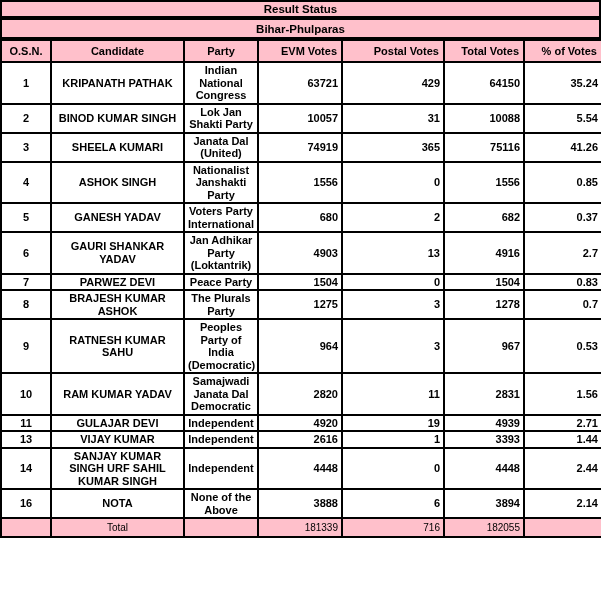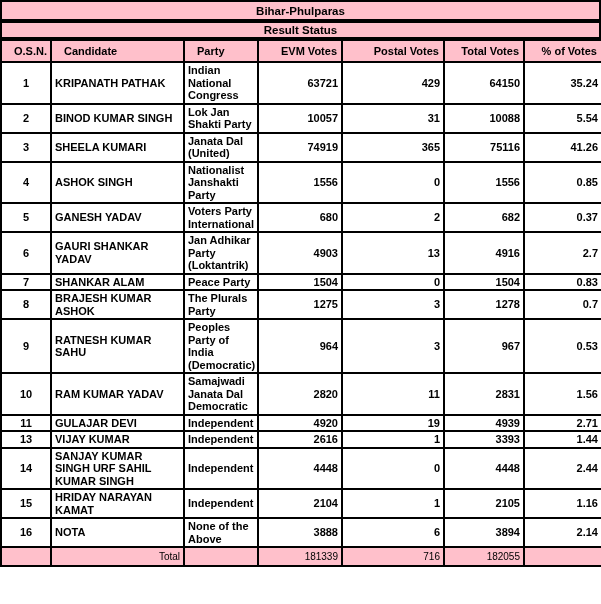--- a/index.html
+++ b/index.html
@@ -13,56 +13,56 @@
   
   .bar td{
     background:var(--pink);font-weight:bold;font-size:11.5px;
     text-align:center;vertical-align:middle;
   }
   .title-bar td{padding:3px 0 2px 0;}
   .status-bar td{padding:1px 0;}
   
   .main th{
     background:var(--pink);font-size:11px;font-weight:bold;
-    padding:4px 12px;vertical-align:middle;
+    padding:4px 3px;vertical-align:middle;
   }
   .main tbody td{
     font-size:11px;font-weight:bold;line-height:12.5px;
     padding:1px 3px;vertical-align:middle;background:#fff;
   }
   .c-osn{text-align:center;}
-  .c-cand,.c-party{text-align:left;}
+  .c-cand,.c-party{text-align:center;}
   .c-num{text-align:right;}
   th.c-num{padding-right:4px;}
   td.c-num{padding-right:3px;}
   
   .total-row td{
     background:var(--pink);font-weight:normal;font-size:10px;
     padding:3px 3px;vertical-align:middle;
   }
   .total-row .t-num{text-align:right;}
-  .total-row .t-label{text-align:right;}
+  .total-row .t-label{text-align:center;}
 </style>
 </head>
 <body style="--pink: #ffc0cb;">
 
 <div class="page">
+
+  <table class="bar status-bar">
+    <tbody>
+      <tr>
+        <td>Result Status</td>
+      </tr>
+    </tbody>
+  </table>
 
   <table class="bar title-bar">
     <tbody>
       <tr>
         <td>Bihar-Phulparas</td>
-      </tr>
-    </tbody>
-  </table>
-
-  <table class="bar status-bar">
-    <tbody>
-      <tr>
-        <td>Result Status</td>
       </tr>
     </tbody>
   </table>
 
   <table class="main">
     <colgroup>
       <col style="width:50px">
         <col style="width:133px">
         <col style="width:74px">
       <col style="width:84px">
@@ -137,21 +137,21 @@
     <td class="c-cand">GAURI SHANKAR YADAV</td>
     <td class="c-party">Jan Adhikar Party (Loktantrik)</td>
     <td class="c-num">4903</td>
     <td class="c-num">13</td>
     <td class="c-num">4916</td>
     <td class="c-num">2.7</td>
   </tr>
 
   <tr>
     <td class="c-osn">7</td>
-    <td class="c-cand">SHANKAR ALAM</td>
+    <td class="c-cand">PARWEZ DEVI</td>
     <td class="c-party">Peace Party</td>
     <td class="c-num">1504</td>
     <td class="c-num">0</td>
     <td class="c-num">1504</td>
     <td class="c-num">0.83</td>
   </tr>
 
   <tr>
     <td class="c-osn">8</td>
     <td class="c-cand">BRAJESH KUMAR ASHOK</td>
@@ -206,29 +206,20 @@
   <tr>
     <td class="c-osn">14</td>
     <td class="c-cand">SANJAY KUMAR SINGH URF SAHIL KUMAR SINGH</td>
     <td class="c-party">Independent</td>
     <td class="c-num">4448</td>
     <td class="c-num">0</td>
     <td class="c-num">4448</td>
     <td class="c-num">2.44</td>
   </tr>
 
-  <tr>
-    <td class="c-osn">15</td>
-    <td class="c-cand">HRIDAY NARAYAN KAMAT</td>
-    <td class="c-party">Independent</td>
-    <td class="c-num">2104</td>
-    <td class="c-num">1</td>
-    <td class="c-num">2105</td>
-    <td class="c-num">1.16</td>
-  </tr>
 
   <tr>
     <td class="c-osn">16</td>
     <td class="c-cand">NOTA</td>
     <td class="c-party">None of the Above</td>
     <td class="c-num">3888</td>
     <td class="c-num">6</td>
     <td class="c-num">3894</td>
     <td class="c-num">2.14</td>
   </tr>

